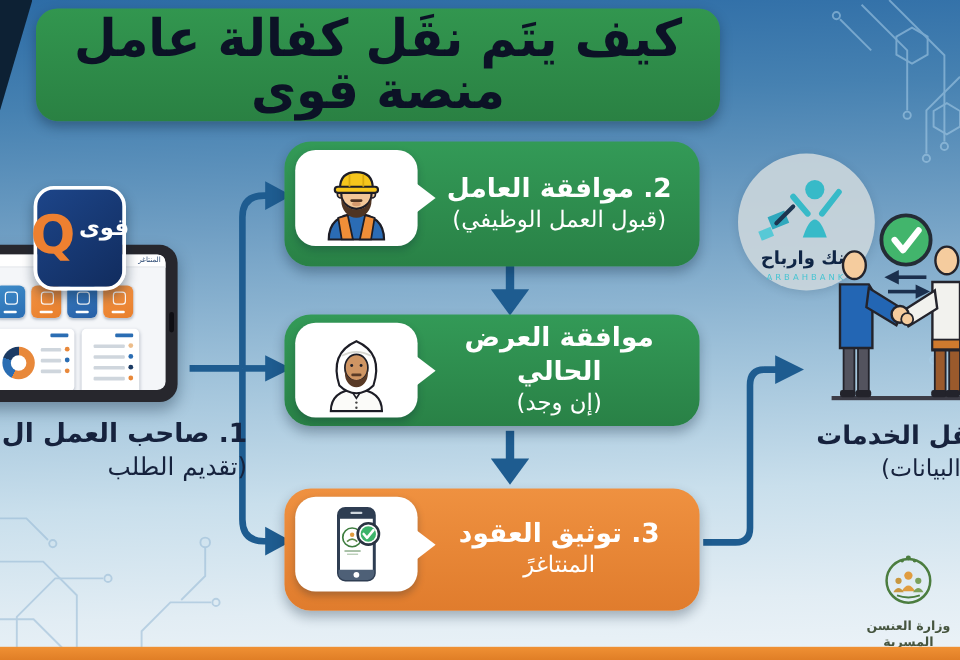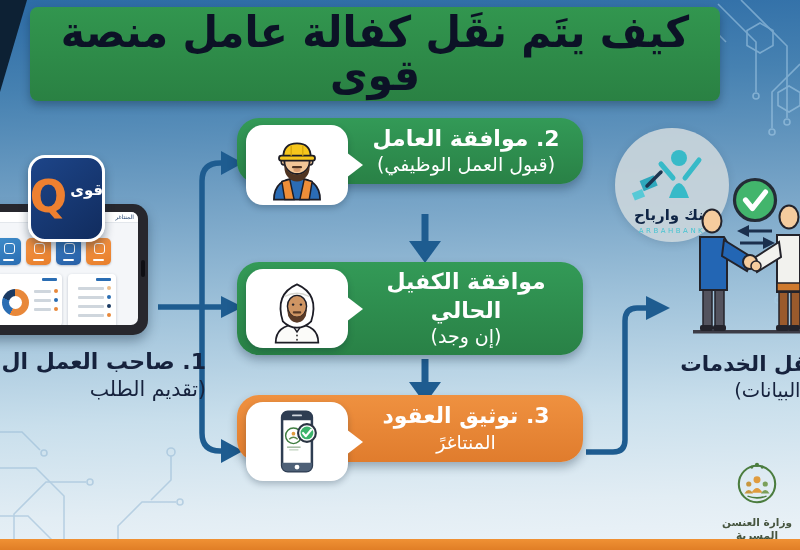--- a/index.html
+++ b/index.html
@@ -6,21 +6,21 @@
   .canvas{position:relative;width:800px;height:550px;overflow:hidden;
     font-family:"DejaVu Sans","Liberation Sans",sans-serif;
     background:linear-gradient(178deg,#2d6ca6 0%,#4681b1 16%,#6f9ec3 34%,#9fc2da 55%,#c9dfec 74%,#e2edf4 90%,#ecf3f8 100%);}
   .layer{position:absolute;left:0;top:0;width:800px;height:550px;pointer-events:none;}
 
   
   .corner-wedge{position:absolute;left:0;top:0;width:27px;height:92px;background:#0d2134;
     clip-path:polygon(0 0,100% 0,0 100%);z-index:2;}
 
   
-  .header{position:absolute;left:30px;top:7px;width:690px;height:94px;border-radius:8px;
+  .header{position:absolute;left:30px;top:7px;width:570px;height:94px;border-radius:18px;
     background:linear-gradient(180deg,#32964f,#2a8143);box-shadow:0 4px 10px rgba(10,30,50,.35);
     display:flex;align-items:center;justify-content:center;z-index:6;}
   .header-title{color:#0c1226;font-size:41px;font-weight:bold;letter-spacing:0px;
     text-align:center;direction:rtl;line-height:1;transform:scaleY(1.05);}
 
   
   .tablet{position:absolute;left:-28px;top:204px;width:176px;height:131px;background:#27272d;
     border-radius:15px;box-shadow:0 6px 12px rgba(10,30,50,.35);z-index:5;}
   .tablet .cam{position:absolute;right:3px;top:56px;width:4px;height:17px;background:#0f0f14;border-radius:2px;}
   .screen{position:absolute;left:4px;top:8px;right:10px;bottom:10px;background:#f4f6f9;border-radius:7px;overflow:hidden;}
@@ -46,32 +46,32 @@
   .mini-row .d{width:4px;height:4px;border-radius:50%;}
   .card2 .mini-rows{right:5px;top:12px;}
   .card2 .mini-row .b{width:26px;}
   .d-or{background:#e8883a;} .d-bl{background:#2a6db3;} .d-nv{background:#1b3a63;} .d-lt{background:#edbd8a;}
 
   
   .qiwa-icon{position:absolute;left:28px;top:155px;width:71px;height:81px;border-radius:17px;
     background:linear-gradient(140deg,#1d4589,#112c5e);border:3px solid #fff;box-shadow:0 5px 10px rgba(10,30,50,.4);
     z-index:7;display:flex;align-items:center;justify-content:center;gap:3px;}
   .qiwa-q{color:#ee8030;font-size:44px;font-weight:bold;line-height:1;transform:translateY(-2px);}
-  .qiwa-ar{color:#fff;font-size:15px;font-weight:bold;direction:rtl;transform:translateY(-9px);}
+  .qiwa-ar{color:#fff;font-size:19px;font-weight:bold;direction:rtl;transform:translateY(-9px);}
 
   
   .employer-text{position:absolute;left:-52px;top:348px;width:258px;direction:rtl;text-align:right;color:#16223d;z-index:6;}
   .employer-text .l1{font-size:22px;font-weight:bold;line-height:1.25;}
   .employer-text .l2{font-size:20.5px;line-height:1.3;}
 
   
   .step{position:absolute;left:237px;width:346px;border-radius:22px;box-shadow:0 5px 10px rgba(10,30,50,.3);z-index:6;}
   .step.green{background:linear-gradient(180deg,#339a57,#298146);}
   .step.orange{background:linear-gradient(180deg,#ef9140,#e07c2d);}
-  .s1{top:118px;height:66px;} .s2{top:262px;height:93px;} .s3{top:395px;height:67px;}
+  .s1{top:118px;height:104px;} .s2{top:262px;height:93px;} .s3{top:407px;height:102px;}
   .bubble{position:absolute;left:9px;top:7px;width:102px;height:80px;background:#fff;border-radius:17px;
     box-shadow:0 3px 6px rgba(10,30,50,.25);}
   .s2 .bubble,.s3 .bubble{height:79px;}
   .bubble:after{content:"";position:absolute;right:-15px;top:50%;margin-top:-13px;
     border-style:solid;border-width:13px 0 13px 17px;border-color:transparent transparent transparent #fff;}
   .bubble svg{position:absolute;left:8px;top:4px;}
   .step-text{position:absolute;left:122px;right:10px;top:0;bottom:0;display:flex;flex-direction:column;
     align-items:center;justify-content:center;color:#fff;direction:rtl;text-align:center;}
   .step-title{font-size:22px;font-weight:bold;line-height:1.3;}
   .step-sub{font-size:19px;line-height:1.25;}
@@ -275,21 +275,21 @@
         <path d="M30 68 Q18 30 50 16 Q82 30 70 68 Q61 77 50 77 Q39 77 30 68 Z" fill="#ffffff" stroke="#1d1d26" stroke-width="2.5"></path>
         <path d="M33 33 Q50 24 67 33" fill="none" stroke="#d8d8d2" stroke-width="2"></path>
         <ellipse cx="50" cy="47" rx="13.5" ry="15.5" fill="#cf9563" stroke="#1d1d26" stroke-width="2"></ellipse>
         <path d="M36.5 48 a13.5 13.5 0 0 0 27 0 l0 6 a13.5 16 0 0 1 -27 0 z" fill="#593a26"></path>
         <rect x="44" y="54" width="12" height="3" rx="1.5" fill="#593a26"></rect>
         <circle cx="44.5" cy="44.5" r="1.7" fill="#20202a"></circle>
         <circle cx="55.5" cy="44.5" r="1.7" fill="#20202a"></circle>
       </svg>
     </div>
     <div class="step-text">
-      <div class="step-title">موافقة الكفيل الحالي</div>
+      <div class="step-title">موافقة العرض الحالي</div>
       <div class="step-sub">(إن وجد)</div>
     </div>
   </div>
 
   <div class="step orange s3">
     <div class="bubble">
       <svg width="86" height="71" viewBox="0 0 100 100">
         <rect x="29" y="8" width="42" height="84" rx="8" fill="#ffffff" stroke="#2e3d52" stroke-width="3.5"></rect>
         <path d="M29 16 a8 8 0 0 1 8 -8 h26 a8 8 0 0 1 8 8 v4 H29 Z" fill="#2e3d52"></path>
         <rect x="43" y="12" width="14" height="2.5" rx="1.2" fill="#cfd6dd"></rect>

